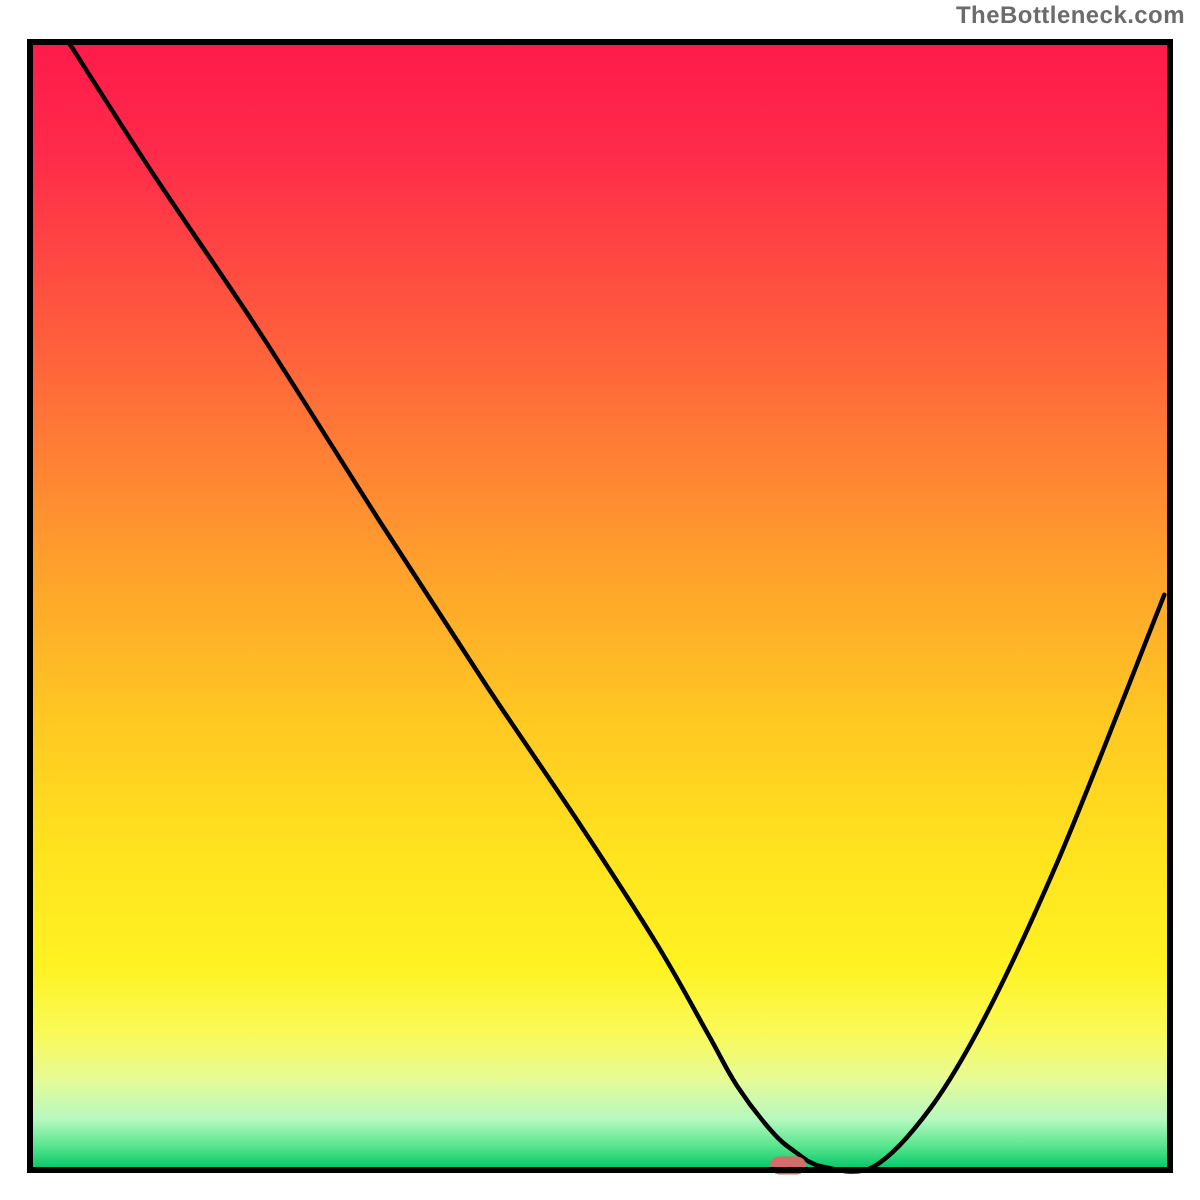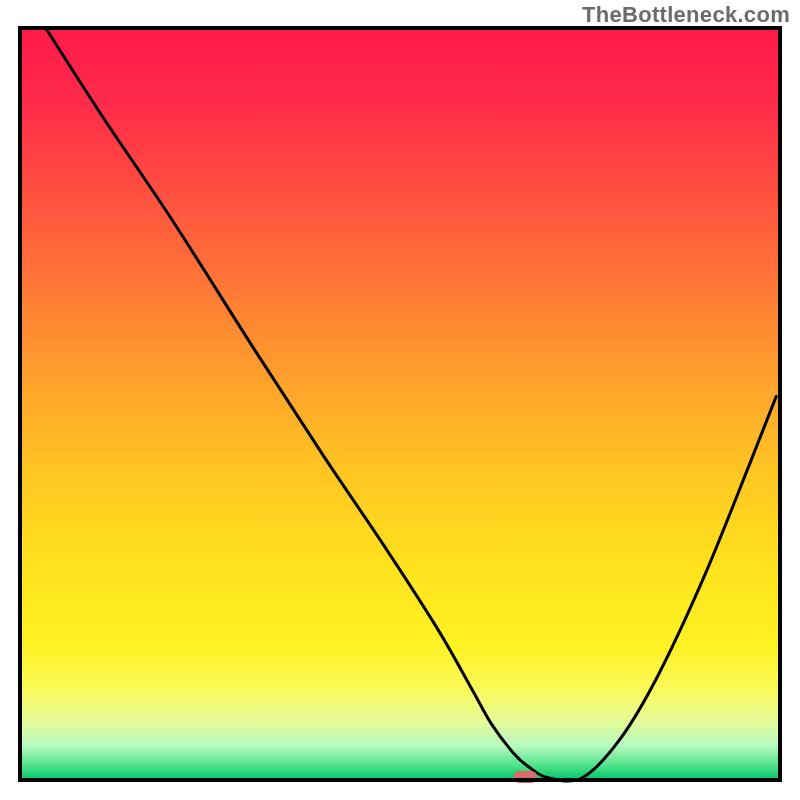--- a/index.html
+++ b/index.html
@@ -13,21 +13,21 @@
   }
   .container {
     position: relative;
     width: 800px;
     height: 800px;
   }
   .watermark {
     position: absolute;
     top: 2px;
     right: 10px;
-    font-size: 22px;
+    font-size: 16px;
     font-weight: 600;
     color: #6b6b6b;
     letter-spacing: 0.3px;
     z-index: 10;
   }
   svg.chart {
     position: absolute;
     left: 0;
     top: 0;
     width: 800px;

